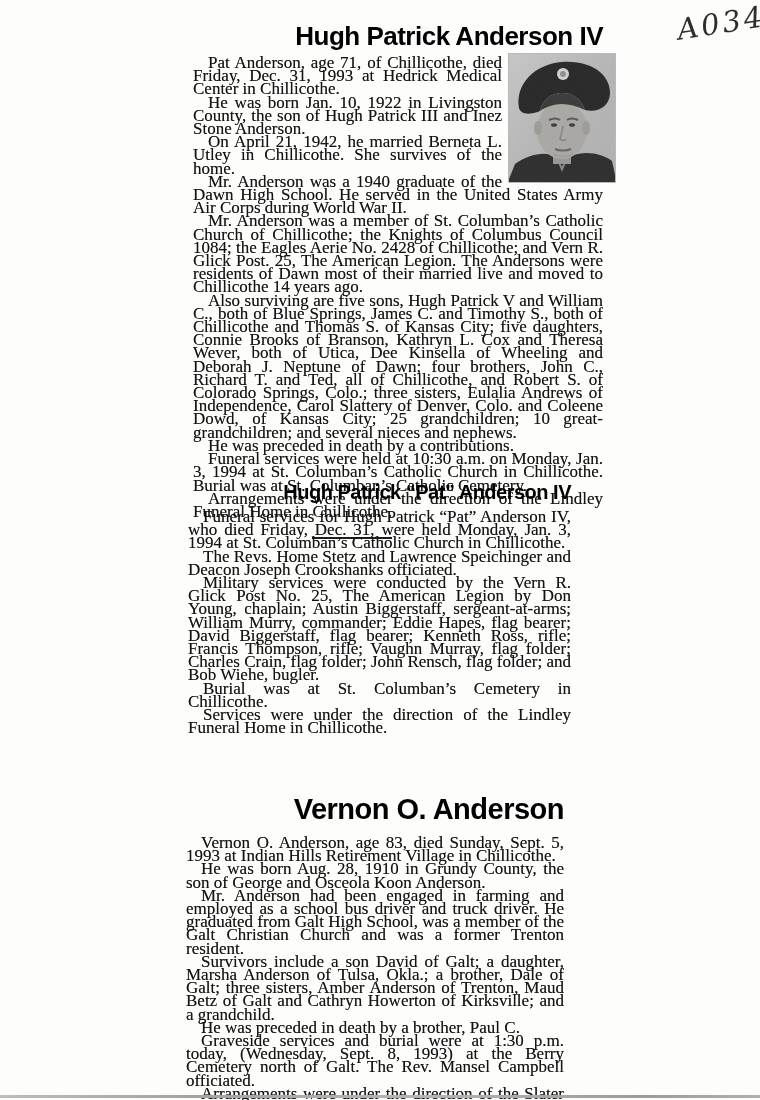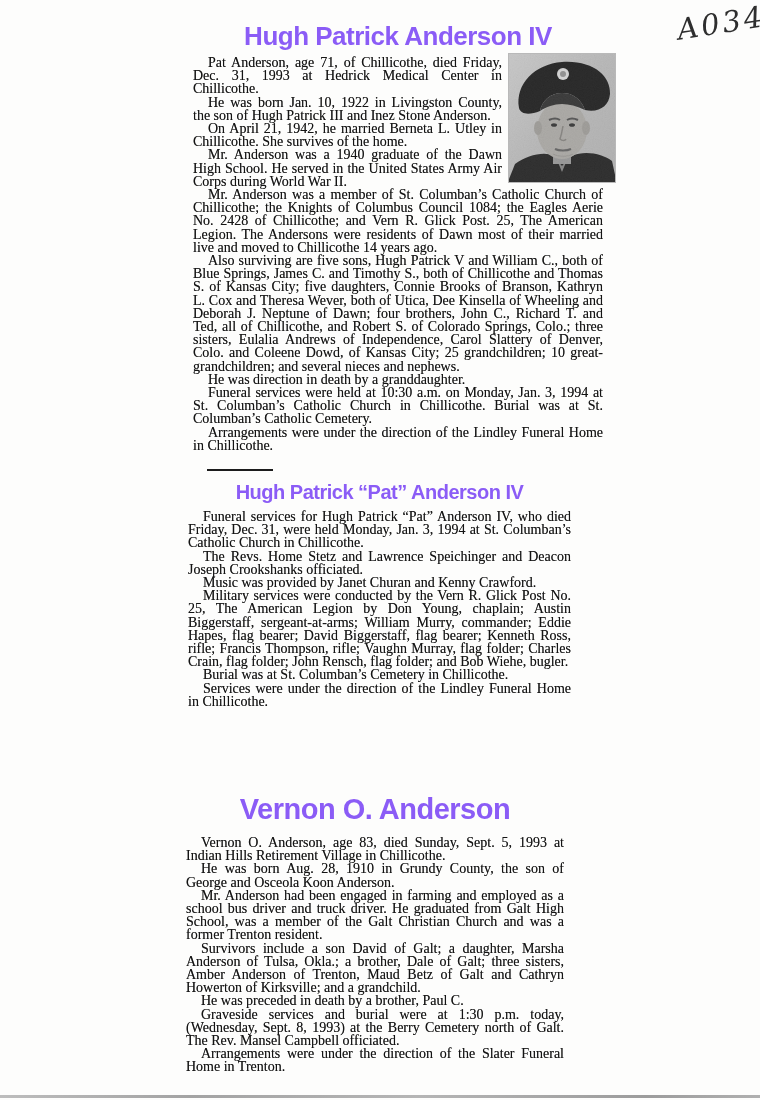--- a/index.html
+++ b/index.html
@@ -12,32 +12,32 @@
     color:#161616;
   }
   .clipping{position:absolute;}
   #obit1{left:193px;top:22px;width:410px;}
   #obit2{left:188px;top:481px;width:383px;}
   #obit3{left:186px;top:793px;width:378px;}
 
   .headline{
     font-family:"Liberation Sans", sans-serif;
     font-weight:bold;
-    text-align:center;
-    color:#8b5cf6;
+    text-align:right;
+    color:#000000;
     margin:0 0 6px 0;
     letter-spacing:-0.5px;
   }
   #obit1 .headline{font-size:26px;line-height:28px;}
   #obit2 .headline{font-size:20px;line-height:23px;}
   #obit3 .headline{font-size:29px;line-height:33px;margin-bottom:10px;}
 
   .body-text p.para{
     margin:0;
-    font-size:14px;
+    font-size:17px;
     line-height:13.2px;
     text-align:justify;
     text-indent:15px;
     color:#141414;
     text-shadow:0 0 0.4px rgba(20,20,20,0.55);
     font-family:Liberation Serif, serif;
   }
   .underlined{
     border-bottom:2px solid #1c1c1c;
     padding-bottom:16px;
@@ -121,32 +121,31 @@
         <path d="M44,100 C49,103 59,103 64,100" stroke="#a3a19d" stroke-width="1" fill="none"></path>
         <rect x="0" y="0" width="106" height="128" fill="#888" opacity="0.12" filter="url(#grain)"></rect>
       </svg>
     </div>
   <p class="para">Pat Anderson, age 71, of Chillicothe, died Friday, Dec. 31, 1993 at Hedrick Medical Center in Chillicothe.</p>
       <p class="para">He was born Jan. 10, 1922 in Livingston County, the son of Hugh Patrick III and Inez Stone Anderson.</p>
       <p class="para">On April 21, 1942, he married Berneta L. Utley in Chillicothe. She survives of the home.</p>
       <p class="para">Mr. Anderson was a 1940 graduate of the Dawn High School. He served in the United States Army Air Corps during World War II.</p>
       <p class="para">Mr. Anderson was a member of St. Columban’s Catholic Church of Chillicothe; the Knights of Columbus Council 1084; the Eagles Aerie No. 2428 of Chillicothe; and Vern R. Glick Post. 25, The American Legion. The Andersons were residents of Dawn most of their married live and moved to Chillicothe 14 years ago.</p>
       <p class="para">Also surviving are five sons, Hugh Patrick V and William C., both of Blue Springs, James C. and Timothy S., both of Chillicothe and Thomas S. of Kansas City; five daughters, Connie Brooks of Branson, Kathryn L. Cox and Theresa Wever, both of Utica, Dee Kinsella of Wheeling and Deborah J. Neptune of Dawn; four brothers, John C., Richard T. and Ted, all of Chillicothe, and Robert S. of Colorado Springs, Colo.; three sisters, Eulalia Andrews of Independence, Carol Slattery of Denver, Colo. and Coleene Dowd, of Kansas City; 25 grandchildren; 10 great-grandchildren; and several nieces and nephews.</p>
-      <p class="para">He was direction in death by a granddaughter.</p>
+      <p class="para">He was preceded in death by a contributions.</p>
       <p class="para">Funeral services were held at 10:30 a.m. on Monday, Jan. 3, 1994 at St. Columban’s Catholic Church in Chillicothe. Burial was at St. Columban’s Catholic Cemetery.</p>
       <p class="para">Arrangements were under the direction of the Lindley Funeral Home in <span class="underlined">Chillicothe.</span></p>
     </div>
 </div>
 
 <div class="clipping" id="obit2">
   <h2 class="headline">Hugh Patrick “Pat” Anderson IV</h2>
   <div class="body-text">
       <p class="para">Funeral services for Hugh Patrick “Pat” Anderson IV, who died Friday, Dec. 31, were held Monday, Jan. 3, 1994 at St. Columban’s Catholic Church in Chillicothe.</p>
       <p class="para">The Revs. Home Stetz and Lawrence Speichinger and Deacon Joseph Crookshanks officiated.</p>
-      <p class="para">Music was provided by Janet Churan and Kenny Crawford.</p>
       <p class="para">Military services were conducted by the Vern R. Glick Post No. 25, The American Legion by Don Young, chaplain; Austin Biggerstaff, sergeant-at-arms; William Murry, commander; Eddie Hapes, flag bearer; David Biggerstaff, flag bearer; Kenneth Ross, rifle; Francis Thompson, rifle; Vaughn Murray, flag folder; Charles Crain, flag folder; John Rensch, flag folder; and Bob Wiehe, bugler.</p>
       <p class="para">Burial was at St. Columban’s Cemetery in Chillicothe.</p>
       <p class="para">Services were under the direction of the Lindley Funeral Home in Chillicothe.</p>
     </div>
 </div>
 
 <div class="clipping" id="obit3">
   <h2 class="headline">Vernon O. Anderson</h2>
   <div class="body-text">
       <p class="para">Vernon O. Anderson, age 83, died Sunday, Sept. 5, 1993 at Indian Hills Retirement Village in Chillicothe.</p>

